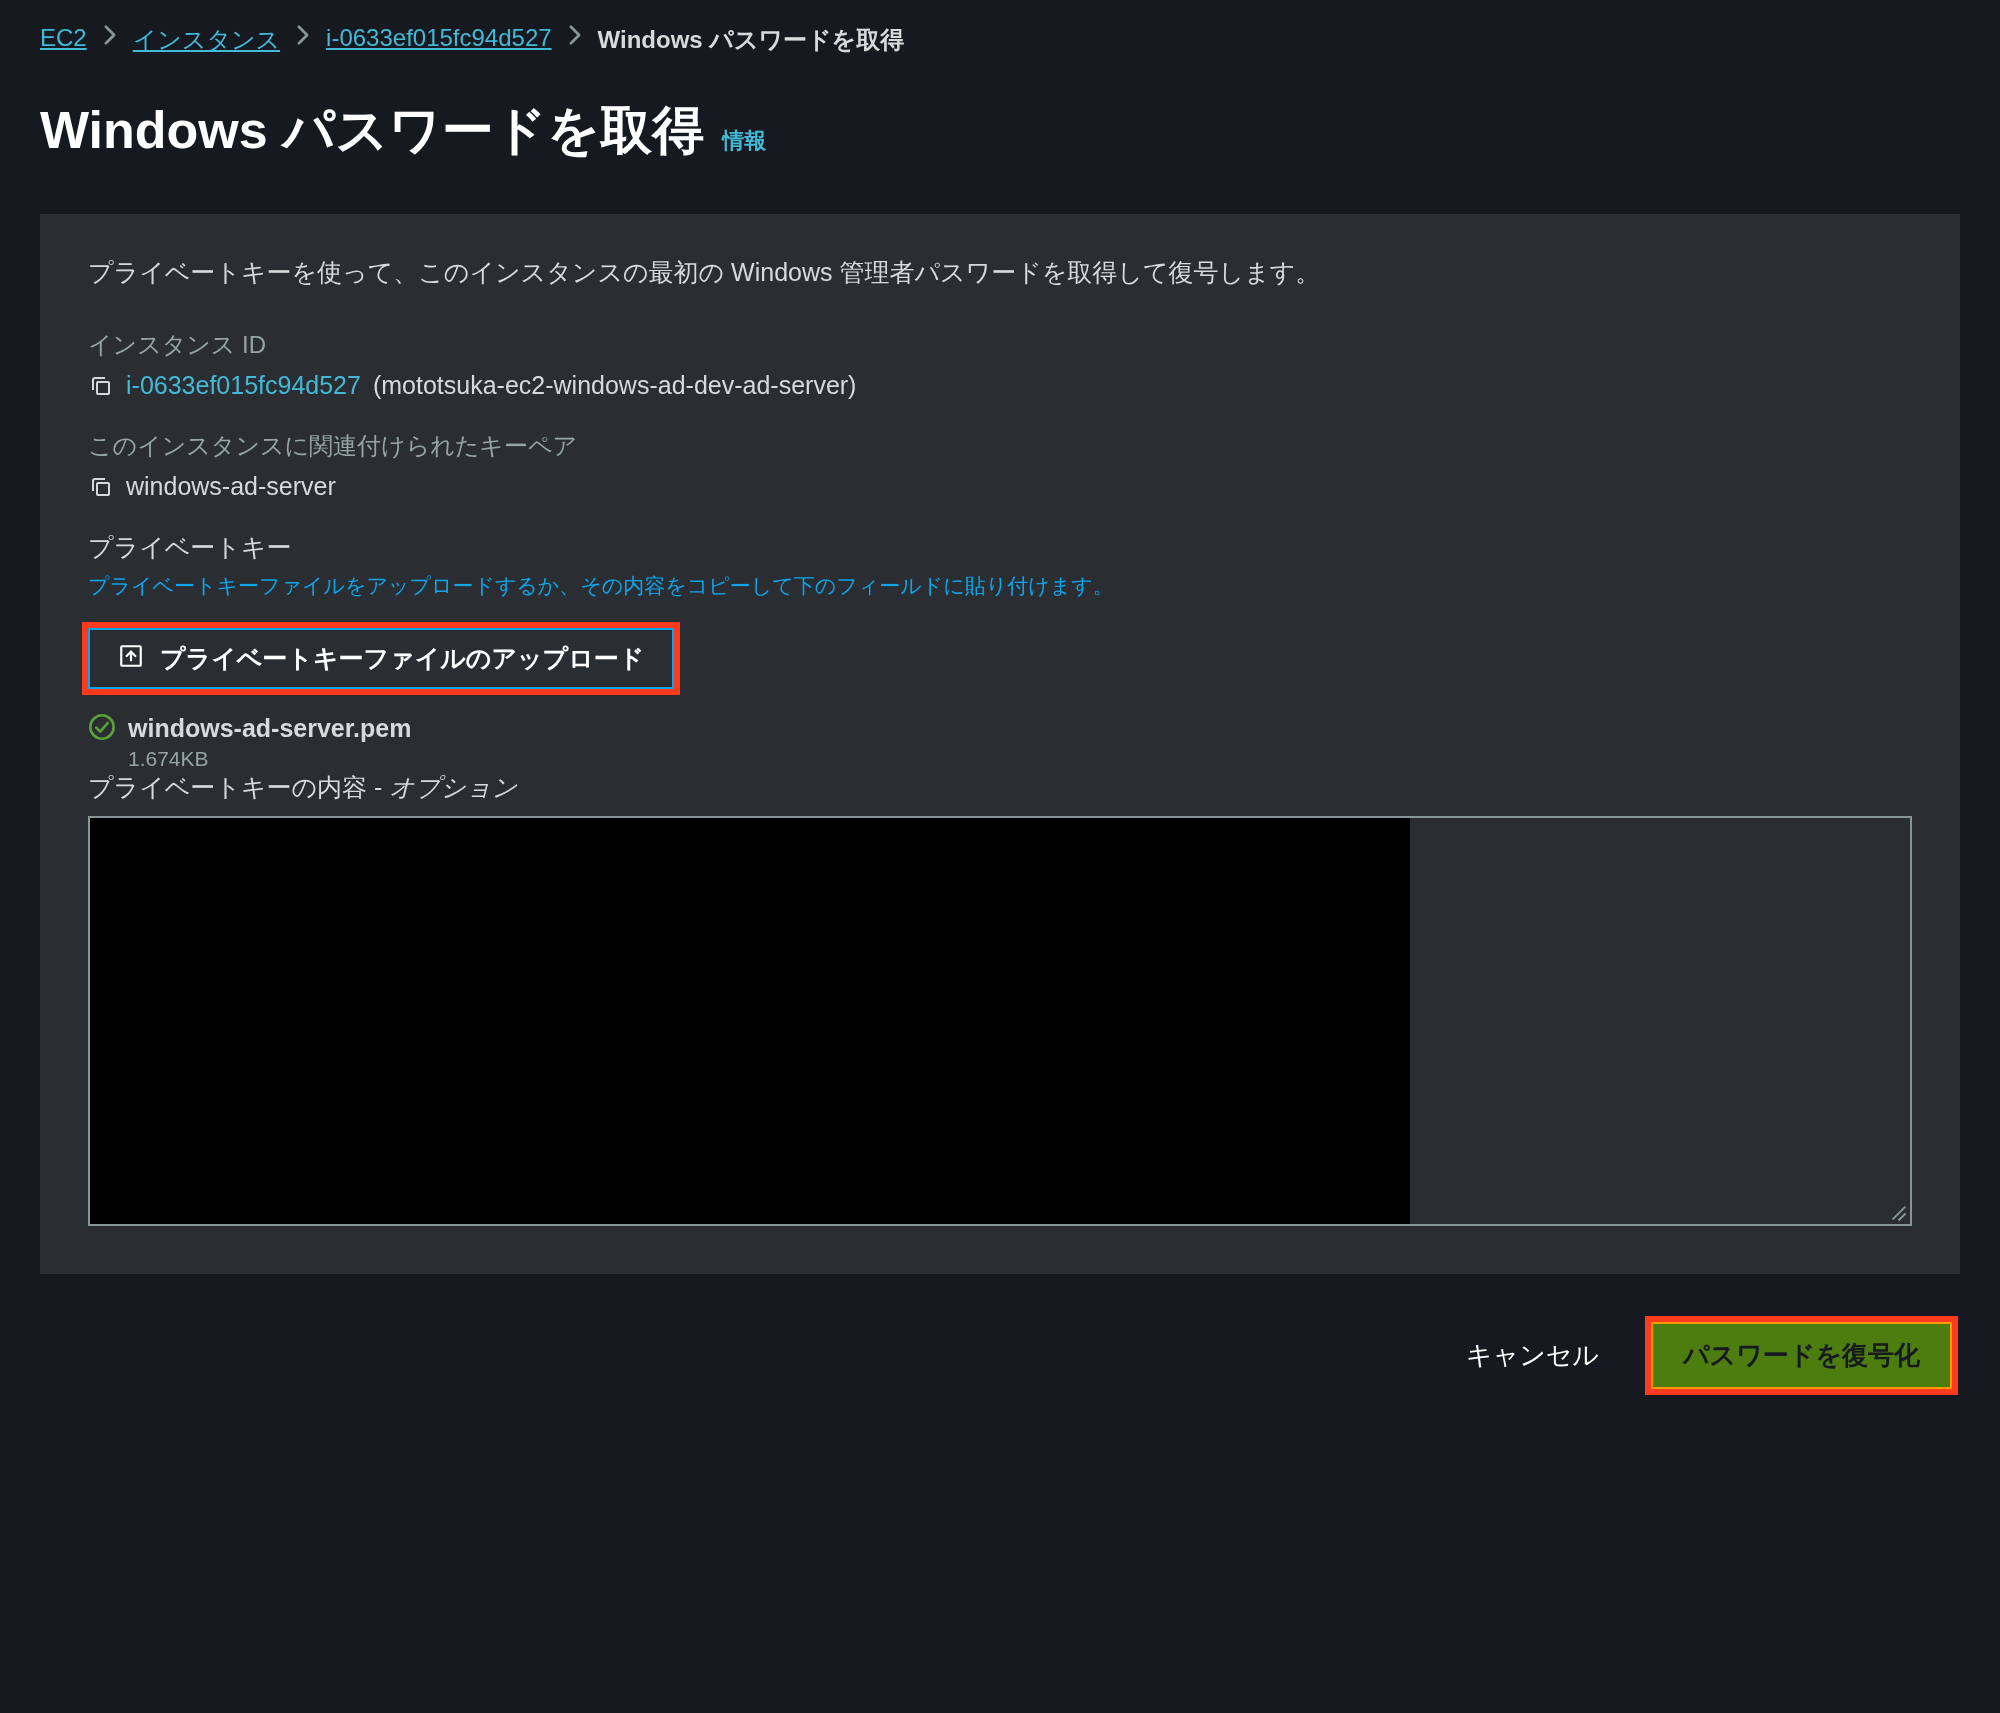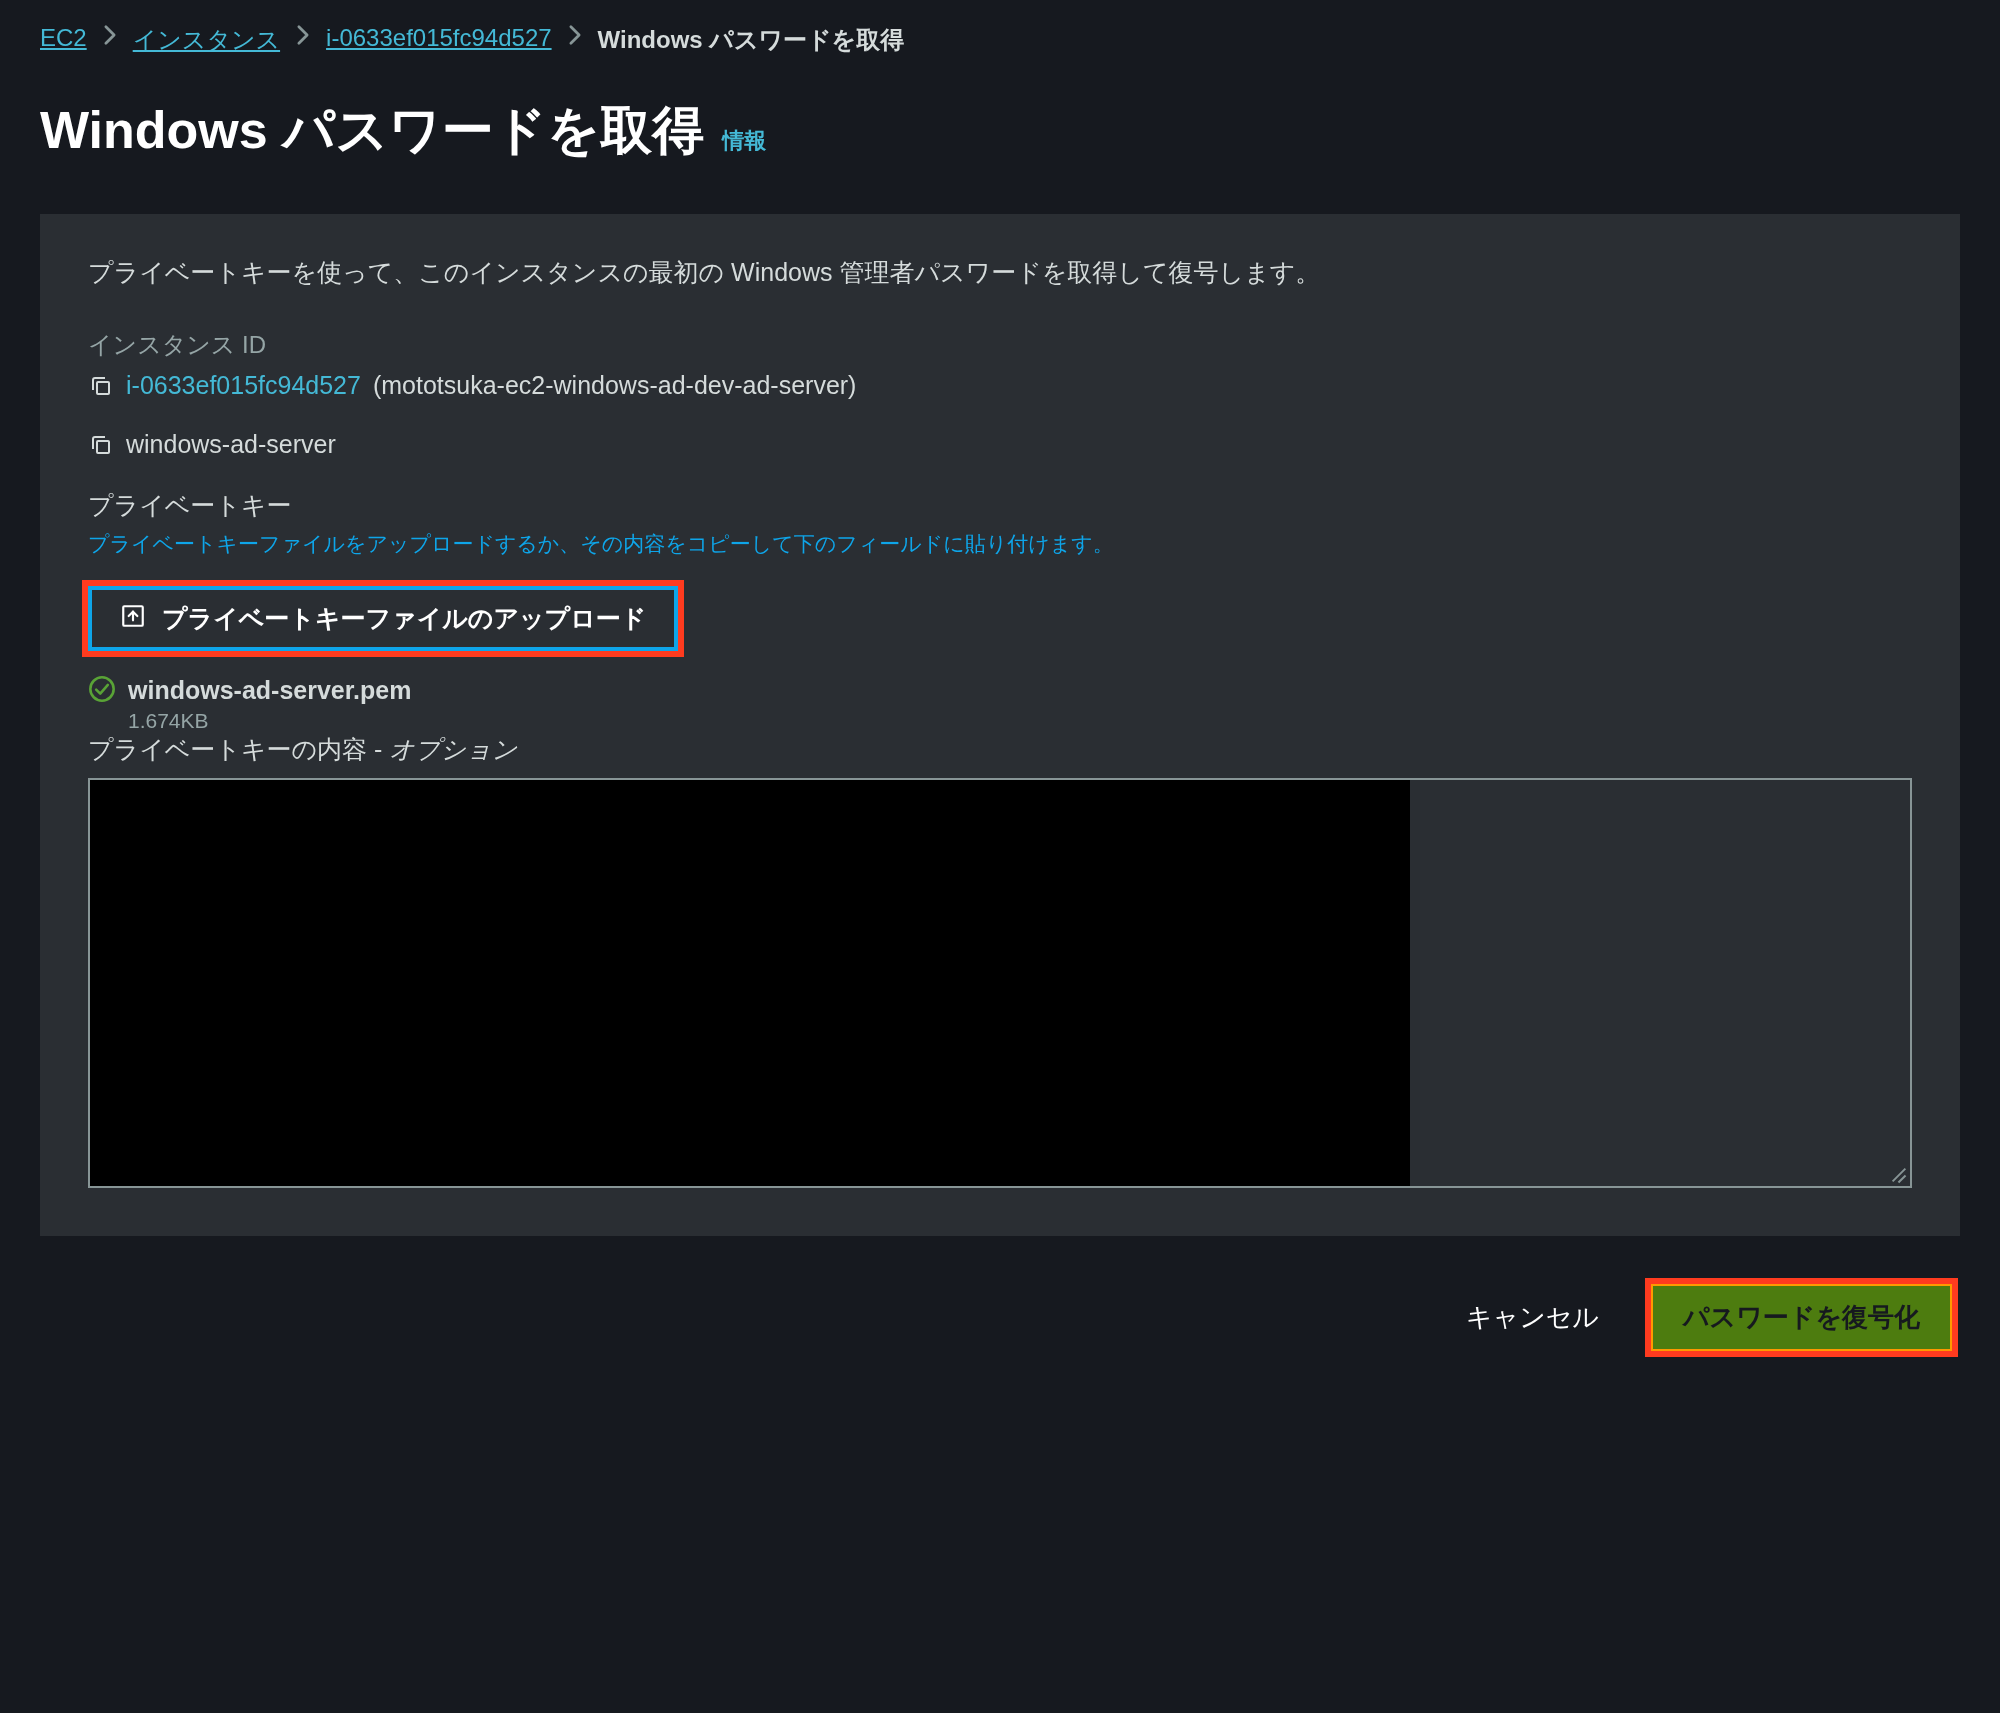--- a/index.html
+++ b/index.html
@@ -106,21 +106,21 @@
     color: #0ea5e9;
     font-size: 21px;
     margin-bottom: 28px;
   }
 
   .upload-btn {
     display: inline-flex;
     align-items: center;
     gap: 16px;
     background: transparent;
-    border: 4px solid #0ea5e9;
+    border: 2px solid #0ea5e9;
     color: #ffffff;
     font-size: 25px;
     font-weight: 700;
     padding: 12px 28px;
     cursor: pointer;
     outline: 6px solid #ff3b1f;
     outline-offset: 0;
   }
   .upload-btn svg { stroke: #ffffff; }
 
@@ -259,20 +259,21 @@
     <span class="copy-icon">
       <svg width="24" height="24" viewBox="0 0 24 24" fill="none" stroke-width="2">
         <rect x="8" y="8" width="12" height="12" rx="1"></rect>
         <path d="M4 16 V6 a2 2 0 0 1 2-2 h10"></path>
       </svg>
     </span>
     <span class="link">i-0633ef015fc94d527</span>
     <span class="paren">(mototsuka-ec2-windows-ad-dev-ad-server)</span>
   </div>
 
+  <div class="field-label">このインスタンスに関連付けられたキーペア</div>
   <div class="value-row">
     <span class="copy-icon">
       <svg width="24" height="24" viewBox="0 0 24 24" fill="none" stroke-width="2">
         <rect x="8" y="8" width="12" height="12" rx="1"></rect>
         <path d="M4 16 V6 a2 2 0 0 1 2-2 h10"></path>
       </svg>
     </span>
     <span>windows-ad-server</span>
   </div>
 

